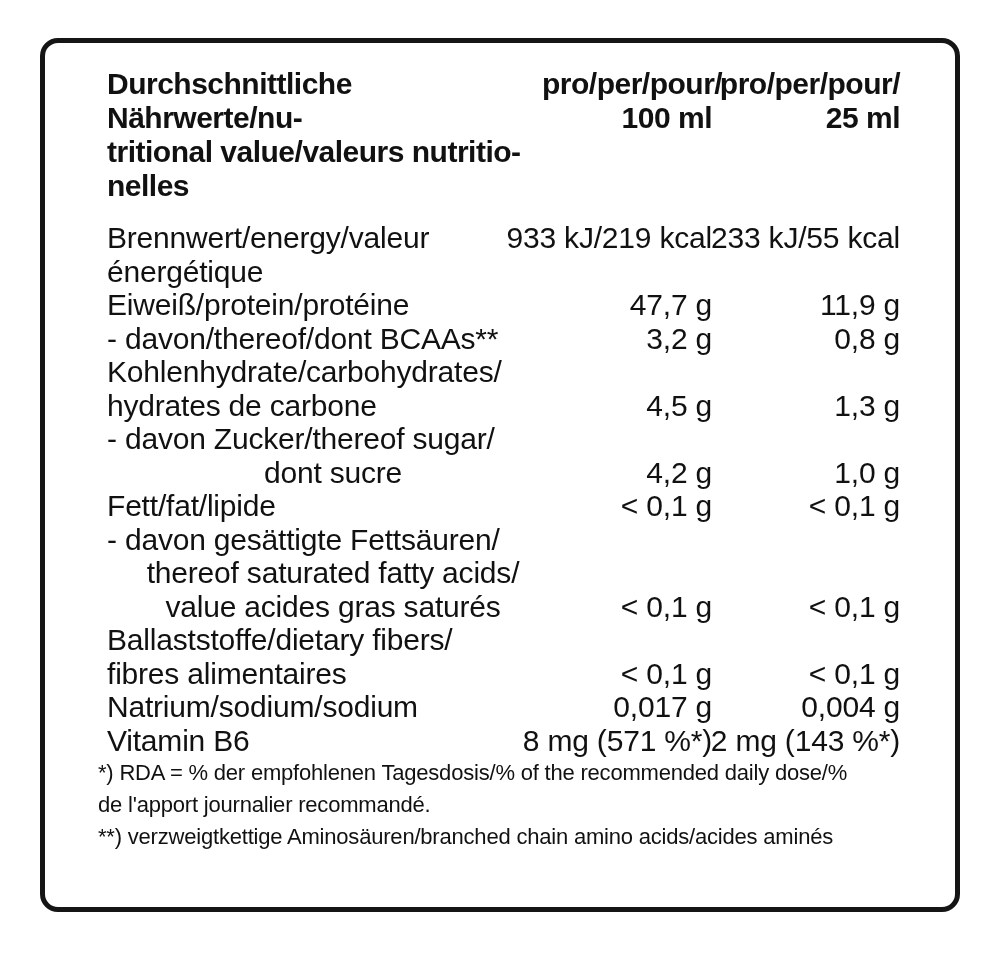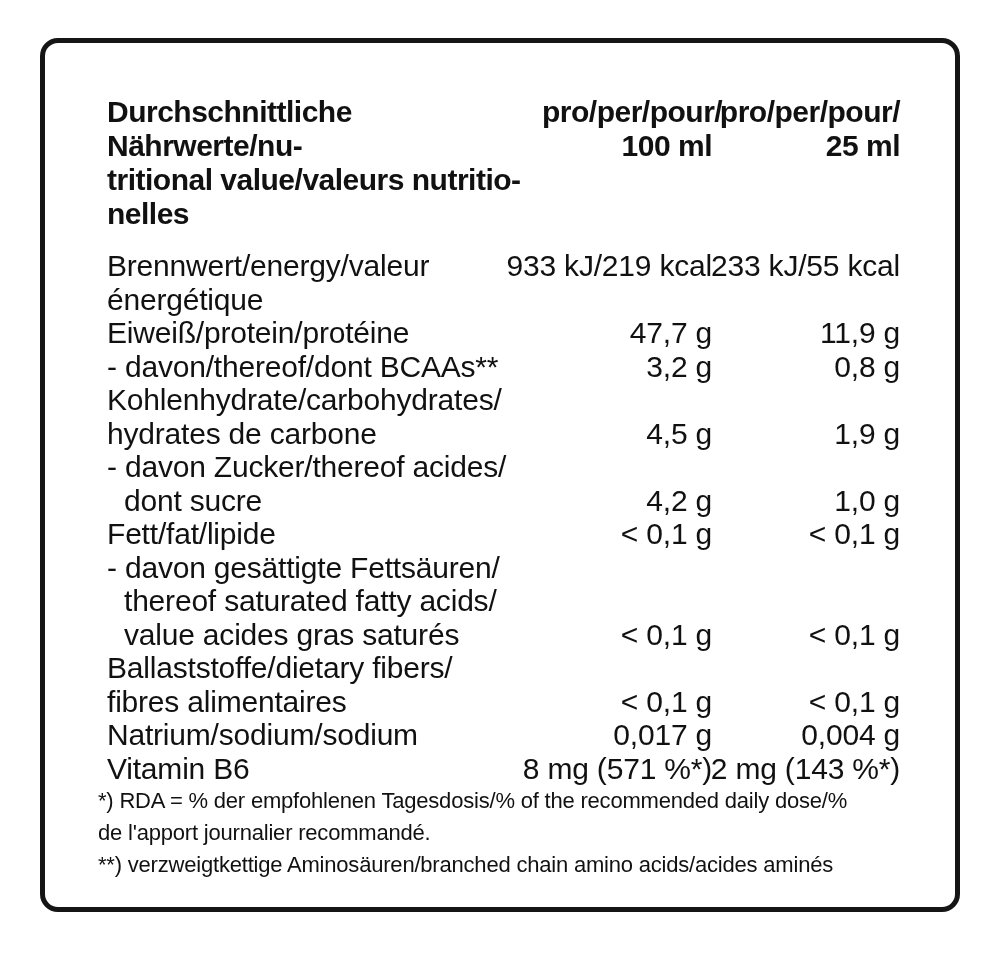--- a/index.html
+++ b/index.html
@@ -12,21 +12,21 @@
   }
   .panel {
     position: absolute;
     left: 40px; top: 38px;
     width: 920px; height: 874px;
     border: 5px solid #151515;
     border-radius: 18px;
     background: #ffffff;
   }
   .content {
-    padding: 52px 55px 0 62px;
+    padding: 24px 55px 0 62px;
   }
   
   .nt-table { width: 100%; }
   .nt-row {
     display: grid;
     grid-template-columns: 1fr 170px 188px;
   }
   .nt-header { margin-bottom: 18px; }
   .nt-title {
     font-weight: bold;
@@ -41,21 +41,21 @@
     letter-spacing: -0.5px;
     text-align: right;
     white-space: nowrap;
   }
   .cell-label {
     font-size: 30px;
     line-height: 33.5px;
     letter-spacing: -0.2px;
   }
   .cell-label .line { white-space: nowrap; }
-  .cell-label .line.indent { padding-left: 17px; }
+  .cell-label .line.indent { padding-left: 17px; text-align: center; }
   .cell-value {
     display: flex;
     flex-direction: column;
     align-items: flex-end;
     justify-content: flex-start;
     font-size: 30px;
     line-height: 33.5px;
     letter-spacing: -0.2px;
     text-align: right;
   }
@@ -131,26 +131,26 @@
           </div>
           <div class="nt-row">
             <div class="cell-label">
               <div class="line">Kohlenhydrate/carbohydrates/</div>
               <div class="line">hydrates de carbone</div>
             </div>
             <div class="cell-value v-bottom">
               <span>4,5 g</span>
             </div>
             <div class="cell-value v-bottom">
-              <span>1,9 g</span>
-            </div>
-          </div>
-          <div class="nt-row">
-            <div class="cell-label">
-              <div class="line">- davon Zucker/thereof acides/</div>
+              <span>1,3 g</span>
+            </div>
+          </div>
+          <div class="nt-row">
+            <div class="cell-label">
+              <div class="line">- davon Zucker/thereof sugar/</div>
               <div class="line indent">dont sucre</div>
             </div>
             <div class="cell-value v-bottom">
               <span>4,2 g</span>
             </div>
             <div class="cell-value v-bottom">
               <span>1,0 g</span>
             </div>
           </div>
           <div class="nt-row">

